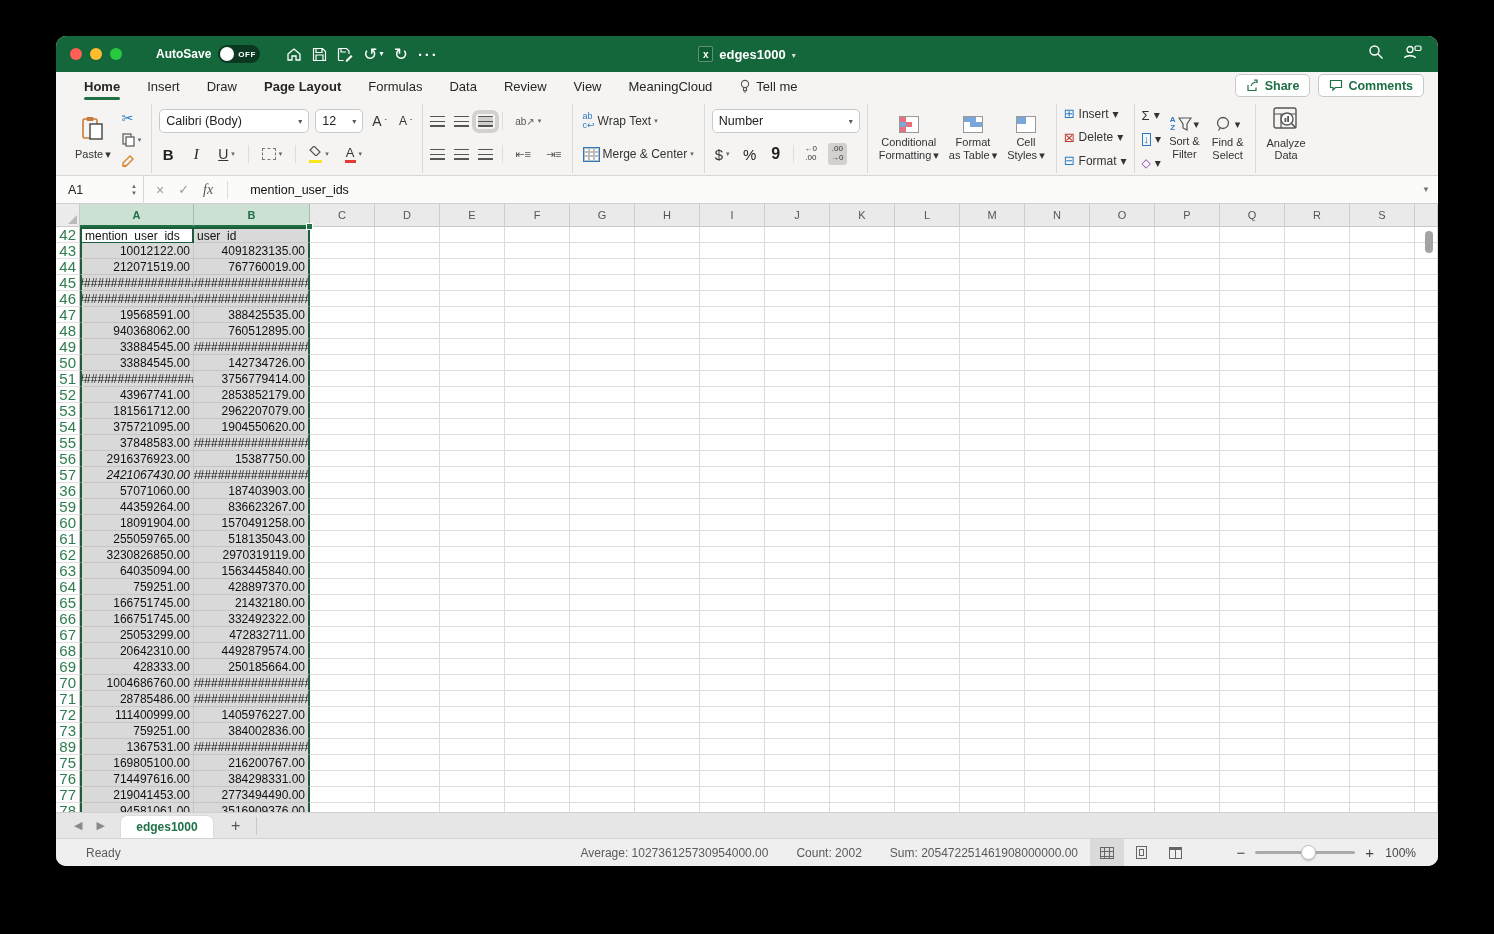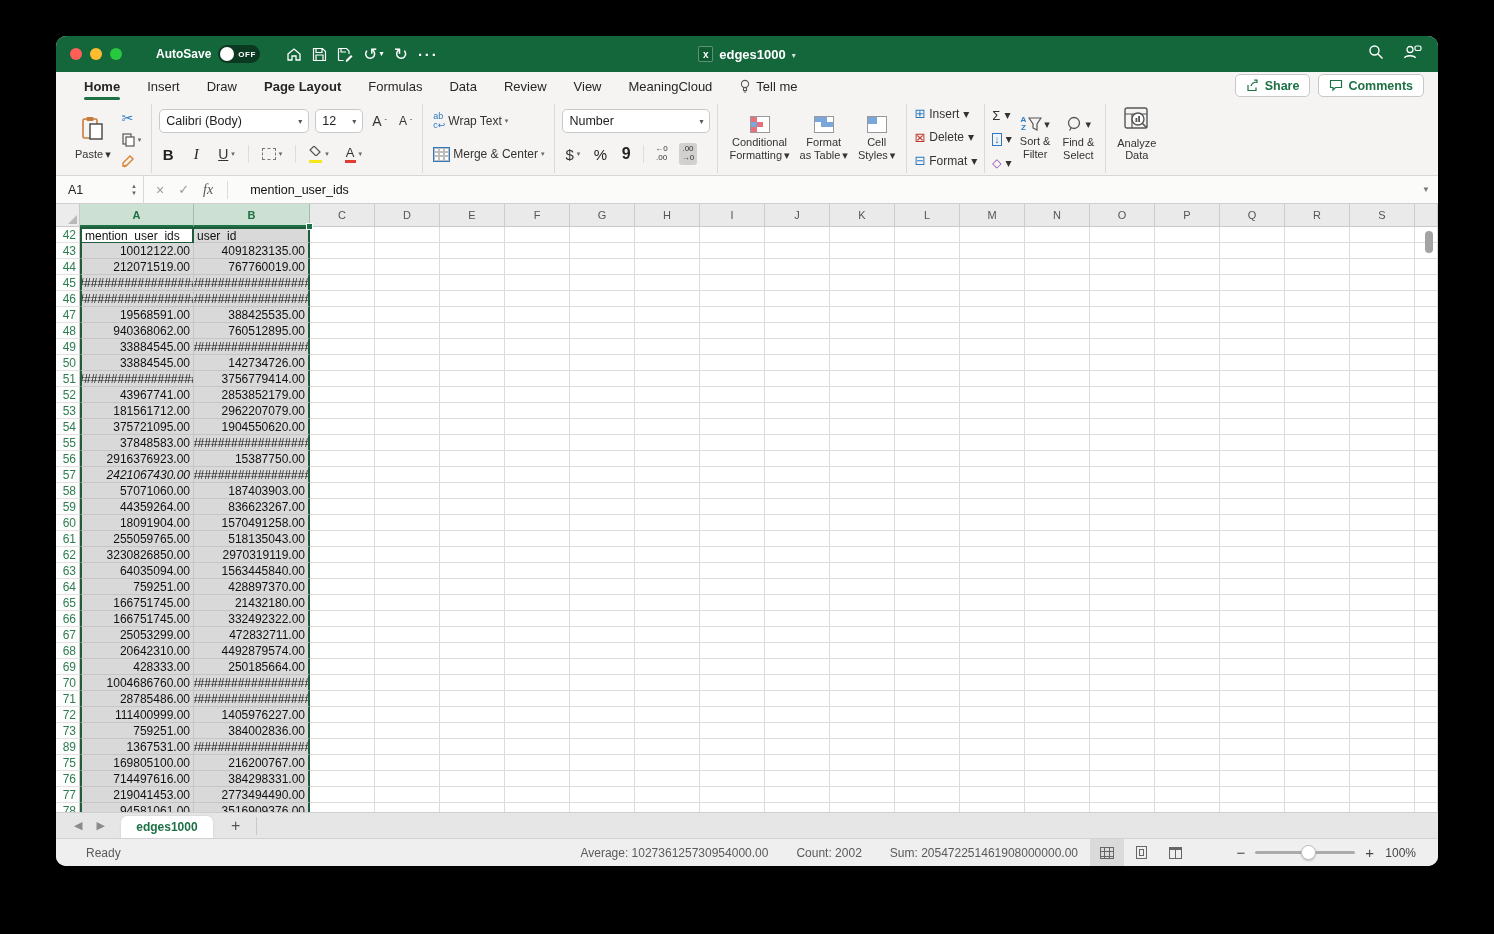--- a/index.html
+++ b/index.html
@@ -78,21 +78,21 @@
   .gridwrap{flex:none;height:608px;position:relative;overflow:hidden;background:#fff;}
   .colhdrs{display:flex;height:23px;}
   .corner{width:24px;height:23px;background:#ECECEC;border-right:1px solid #C9C9C9;border-bottom:1px solid #C9C9C9;position:relative;flex:none;}
   .corner::after{content:"";position:absolute;right:2px;bottom:2px;border-left:9px solid transparent;border-bottom:9px solid #B9B9B9;}
   .colhdr{height:23px;background:var(--hdrbg);border-right:1px solid #CDCDCD;border-bottom:1px solid #C9C9C9;
     font-size:11px;color:#555;display:flex;align-items:center;justify-content:center;flex:none;cursor:pointer;}
   .colhdr.sel{background:var(--selhdr);color:var(--green);font-weight:700;border-bottom:2px solid var(--green);border-right:1px solid #9FBFAB;}
   .rows{position:relative;}
   .grow{display:flex;height:16px;}
   .rowhdr{width:24px;flex:none;background:#FDFDFD;border-right:1px solid #C9C9C9;border-bottom:1px solid #E2E2E2;
-    font-size:12px;color:#2E7D4F;display:flex;align-items:center;justify-content:flex-end;padding-right:3px;cursor:pointer;}
+    font-size:15px;color:#2E7D4F;display:flex;align-items:center;justify-content:flex-end;padding-right:3px;cursor:pointer;}
   .cell{flex:none;border-right:1px solid var(--gline);border-bottom:1px solid var(--gline);font-size:12px;color:#111;
     display:flex;align-items:center;justify-content:flex-end;padding:0 3px;white-space:nowrap;overflow:hidden;cursor:cell;}
   .cell.selc{background:var(--selfill);border-right-color:var(--sgline);border-bottom-color:var(--sgline);}
   .cell.textc{justify-content:flex-start;}
   .cell.hashc{justify-content:center;letter-spacing:0;}
   .cell.a-edge{border-left:2px solid var(--selborder);}
   .cell.b-edge{border-right:2px solid var(--selborder);}
   .grow.toprow .cell.selc,.grow.toprow .cell.active{border-top:2px solid var(--selborder);}
   .cell.active{background:#fff;border-right:2px solid var(--selborder);border-bottom:1px solid var(--selborder);}
   .handle{position:absolute;width:7px;height:7px;background:var(--green);border:1px solid #fff;left:250px;top:-4px;z-index:5;}
@@ -296,20 +296,44 @@
               </svg></span>
             <span class="dd">▾</span>
           </span>
         <span class="btn">
             <span class="underred" style="font-size:13px;padding:0 1px 0">A</span>
             <span class="dd">▾</span>
           </span>
       </div>
     </div>
 
+    <div class="rgroup">
+      <div class="rrow" style="gap:9px">
+        <span class="li"></span>
+        <span class="li"></span>
+        <span class="li sel"></span>
+        <span style="width:1px;height:18px;background:#ddd"></span>
+        <span class="btn">
+            <span style="font-size:10px;color:#555">ab↗</span>
+            <span class="dd">▾</span>
+          </span>
+      </div>
+      <div class="rrow second" style="gap:9px">
+        <span class="li"></span>
+        <span class="li"></span>
+        <span class="li"></span>
+        <span style="width:1px;height:18px;background:#ddd"></span>
+        <span class="btn">
+            <span style="font-size:11px;color:#555">⇤≡</span>
+          </span>
+        <span class="btn">
+            <span style="font-size:11px;color:#555">⇥≡</span>
+          </span>
+      </div>
+    </div>
 
     <div class="rgroup">
       <div class="rrow">
         <span class="btn">
           <span style="font-size:9px;color:#2b79c2;line-height:1">ab<br>c↩</span>
           <span>Wrap Text</span>
             <span class="dd">▾</span>
         </span>
       </div>
       <div class="rrow second">
@@ -896,21 +920,21 @@
           <div class="cell" style="width: 65px;"></div>
           <div class="cell" style="width: 65px;"></div>
           <div class="cell" style="width: 65px;"></div>
           <div class="cell" style="width: 65px;"></div>
           <div class="cell" style="width: 65px;"></div>
           <div class="cell" style="width: 65px;"></div>
           <div class="cell" style="width: 65px;"></div>
           <div class="cell" style="flex: 1 1 0%;"></div>
         </div>
         <div class="grow">
-          <div class="rowhdr">58</div>
+          <div class="rowhdr">36</div>
           <div class="cell selc a-edge" style="width: 114px;">57071060.00</div>
           <div class="cell selc b-edge" style="width: 116px;">187403903.00</div>
           <div class="cell" style="width: 65px;"></div>
           <div class="cell" style="width: 65px;"></div>
           <div class="cell" style="width: 65px;"></div>
           <div class="cell" style="width: 65px;"></div>
           <div class="cell" style="width: 65px;"></div>
           <div class="cell" style="width: 65px;"></div>
           <div class="cell" style="width: 65px;"></div>
           <div class="cell" style="width: 65px;"></div>

